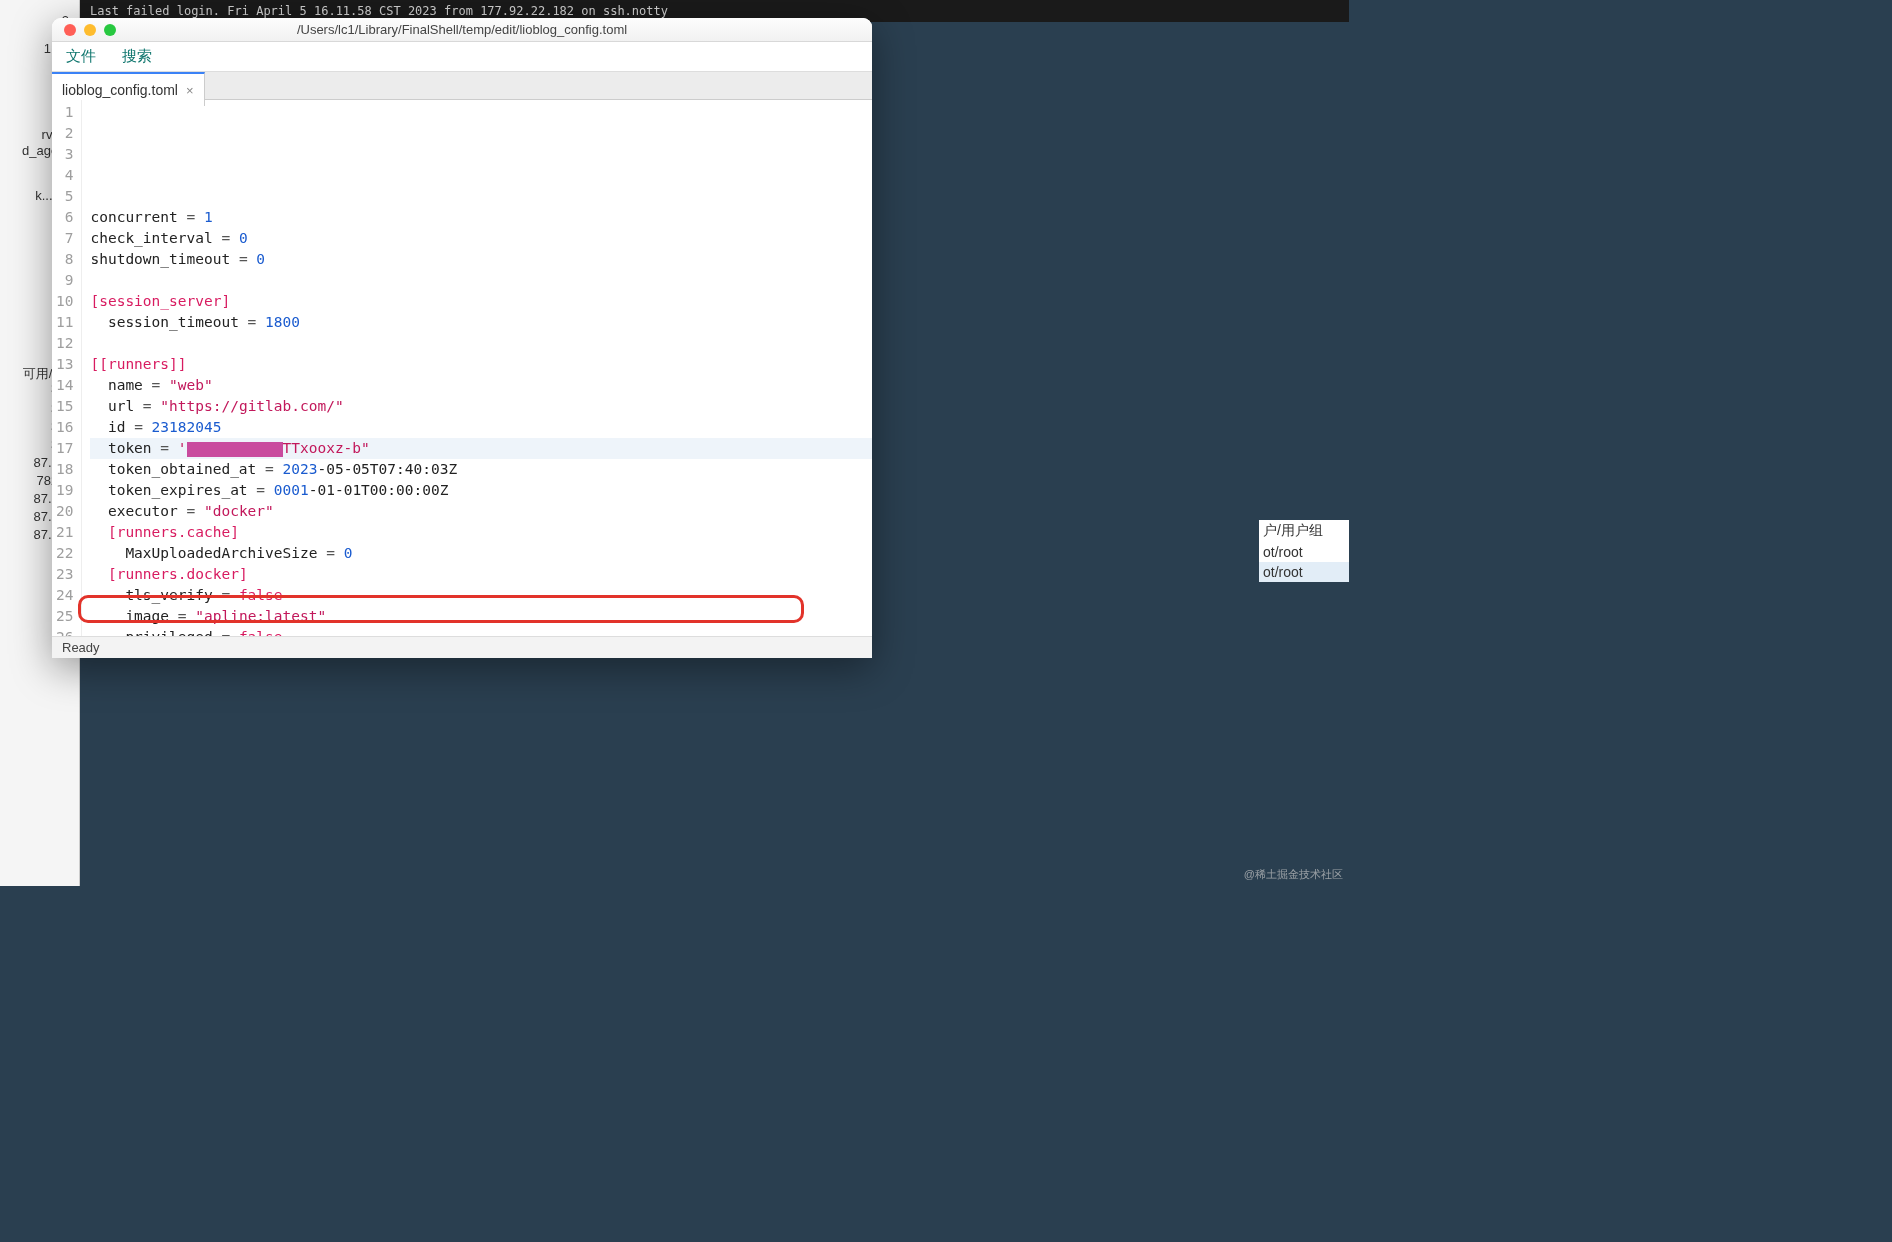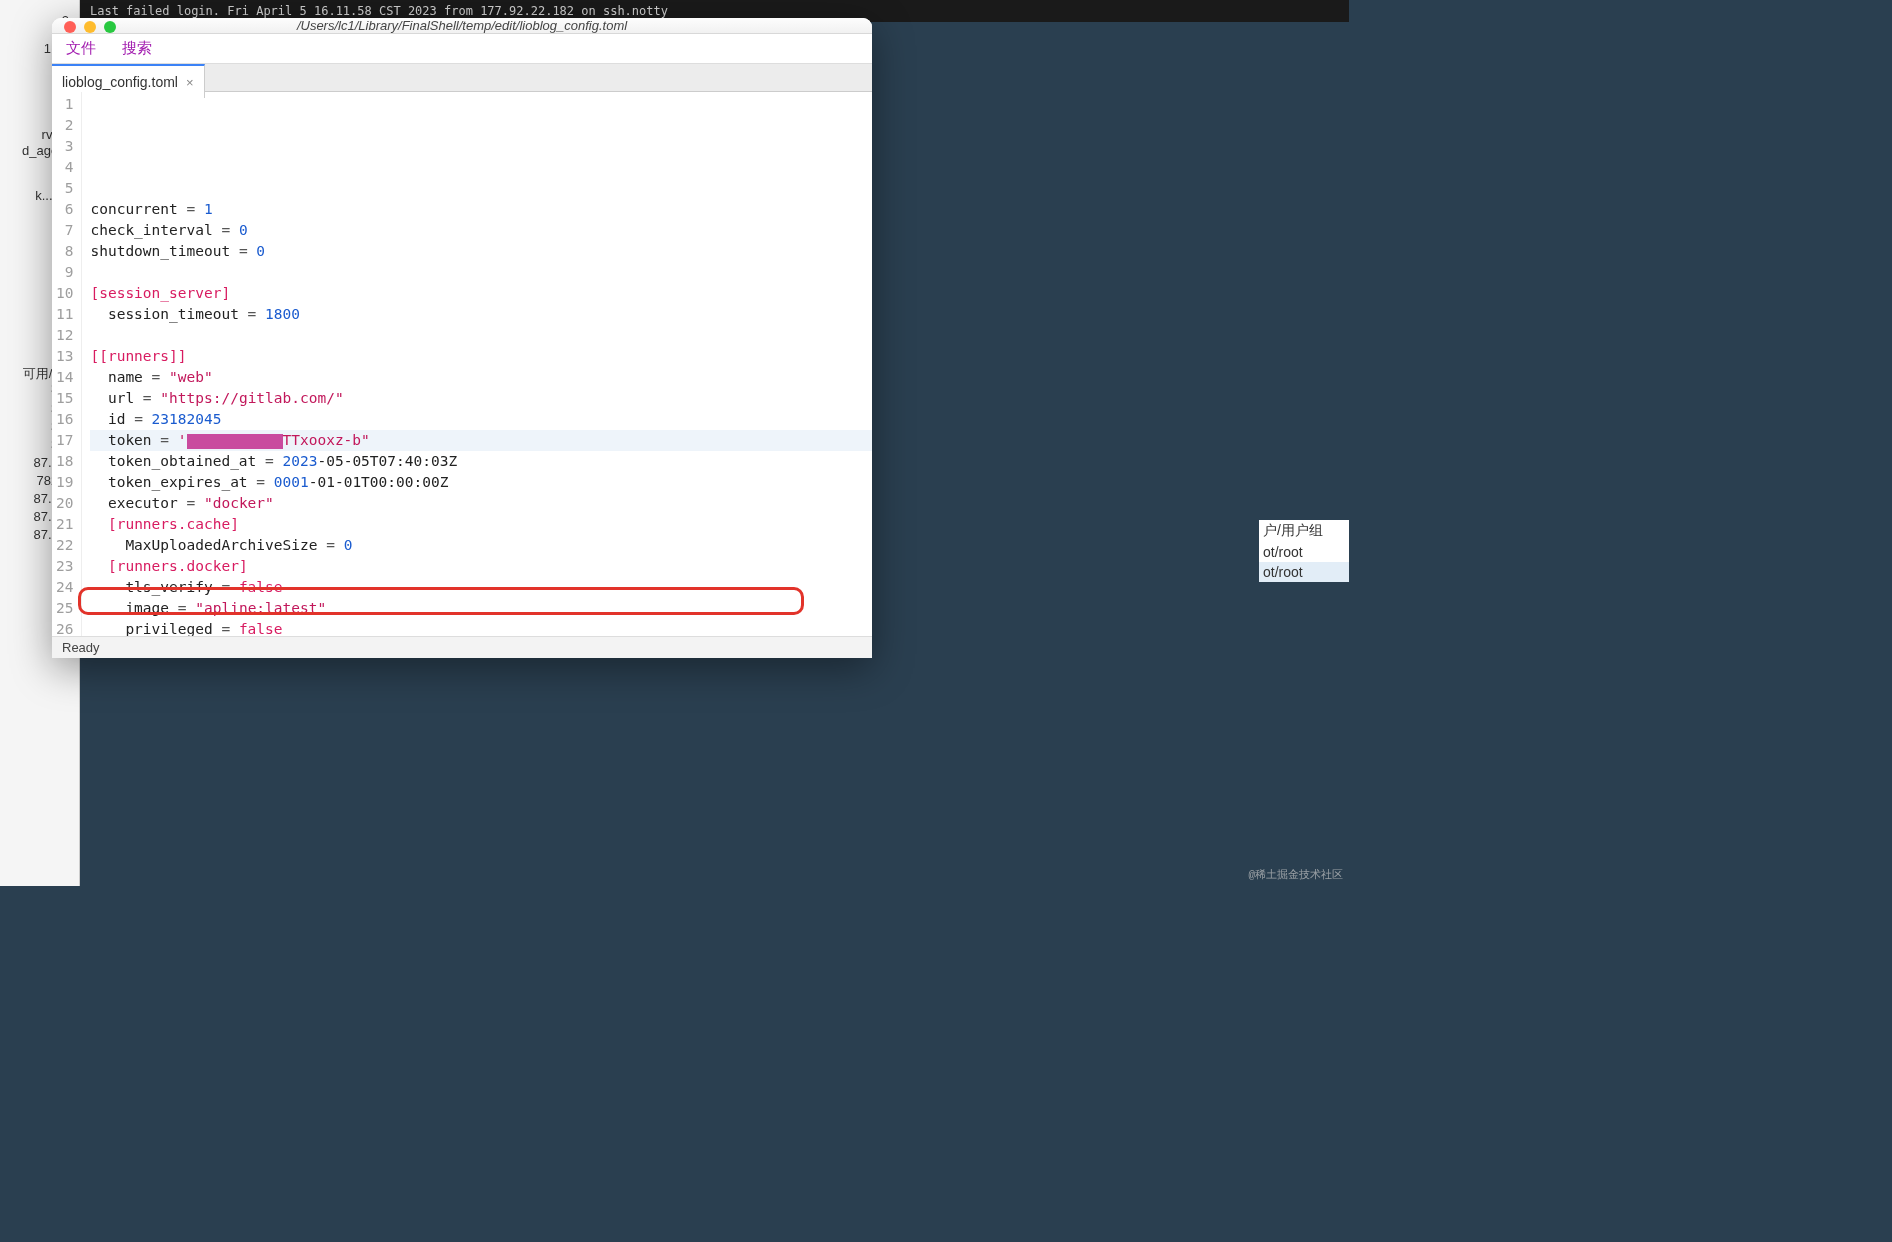--- a/index.html
+++ b/index.html
@@ -56,27 +56,26 @@
   width: 820px;
   height: 640px;
   background: #fff;
   border-radius: 9px 9px 0 0;
   box-shadow: 0 10px 40px rgba(0,0,0,0.4);
   display: flex;
   flex-direction: column;
   overflow: hidden;
 }
 .titlebar {
-  height: 16px;
+  height: 24px;
   background: linear-gradient(#fdfdfd, #f1f1f1);
   border-bottom: 1px solid #d8d8d8;
   display: flex;
-  align-items: flex-end;
-  position: relative;
-  font-style: italic;
+  align-items: center;
+  position: relative;
 }
 .traffic-lights { display: flex; gap: 8px; padding-left: 12px; }
 .light { width: 12px; height: 12px; border-radius: 50%; }
 .light.red { background: #ff5f57; }
 .light.yellow { background: #febc2e; }
 .light.green { background: #28c840; }
 .title-text {
   position: absolute;
   left: 0; right: 0;
   text-align: center;
@@ -85,21 +84,21 @@
   pointer-events: none;
 }
 .menubar {
   height: 30px;
   display: flex;
   align-items: center;
   gap: 26px;
   padding: 0 14px;
   border-bottom: 1px solid #ddd;
   font-size: 15px;
-  color: #a21caf;
+  color: #0f766e;
 }
 .tabstrip {
   height: 28px;
   background: #ececec;
   border-bottom: 1px solid #ccc;
   display: flex;
 }
 .tab {
   background: #fff;
   border-top: 2px solid #3b82f6;
@@ -171,21 +170,20 @@
   font-size: 13px;
   color: #444;
 }
 
 .watermark {
   position: absolute;
   right: 6px;
   bottom: 4px;
   font-size: 11px;
   color: rgba(200,200,200,0.7);
-  font-family: Liberation Mono, monospace;
 }
 </style>
 </head>
 <body>
 
 <div class="bg-dark-top">
   <span>Last failed login. Fri April  5 16.11.58 CST 2023 from 177.92.22.182 on ssh.notty</span>
 </div>
 <div class="bg-sidebar" id="bg-left">
     <div class="bg-sidebar-row" style="position: absolute; right: 4px; top: 10px;">3</div>

